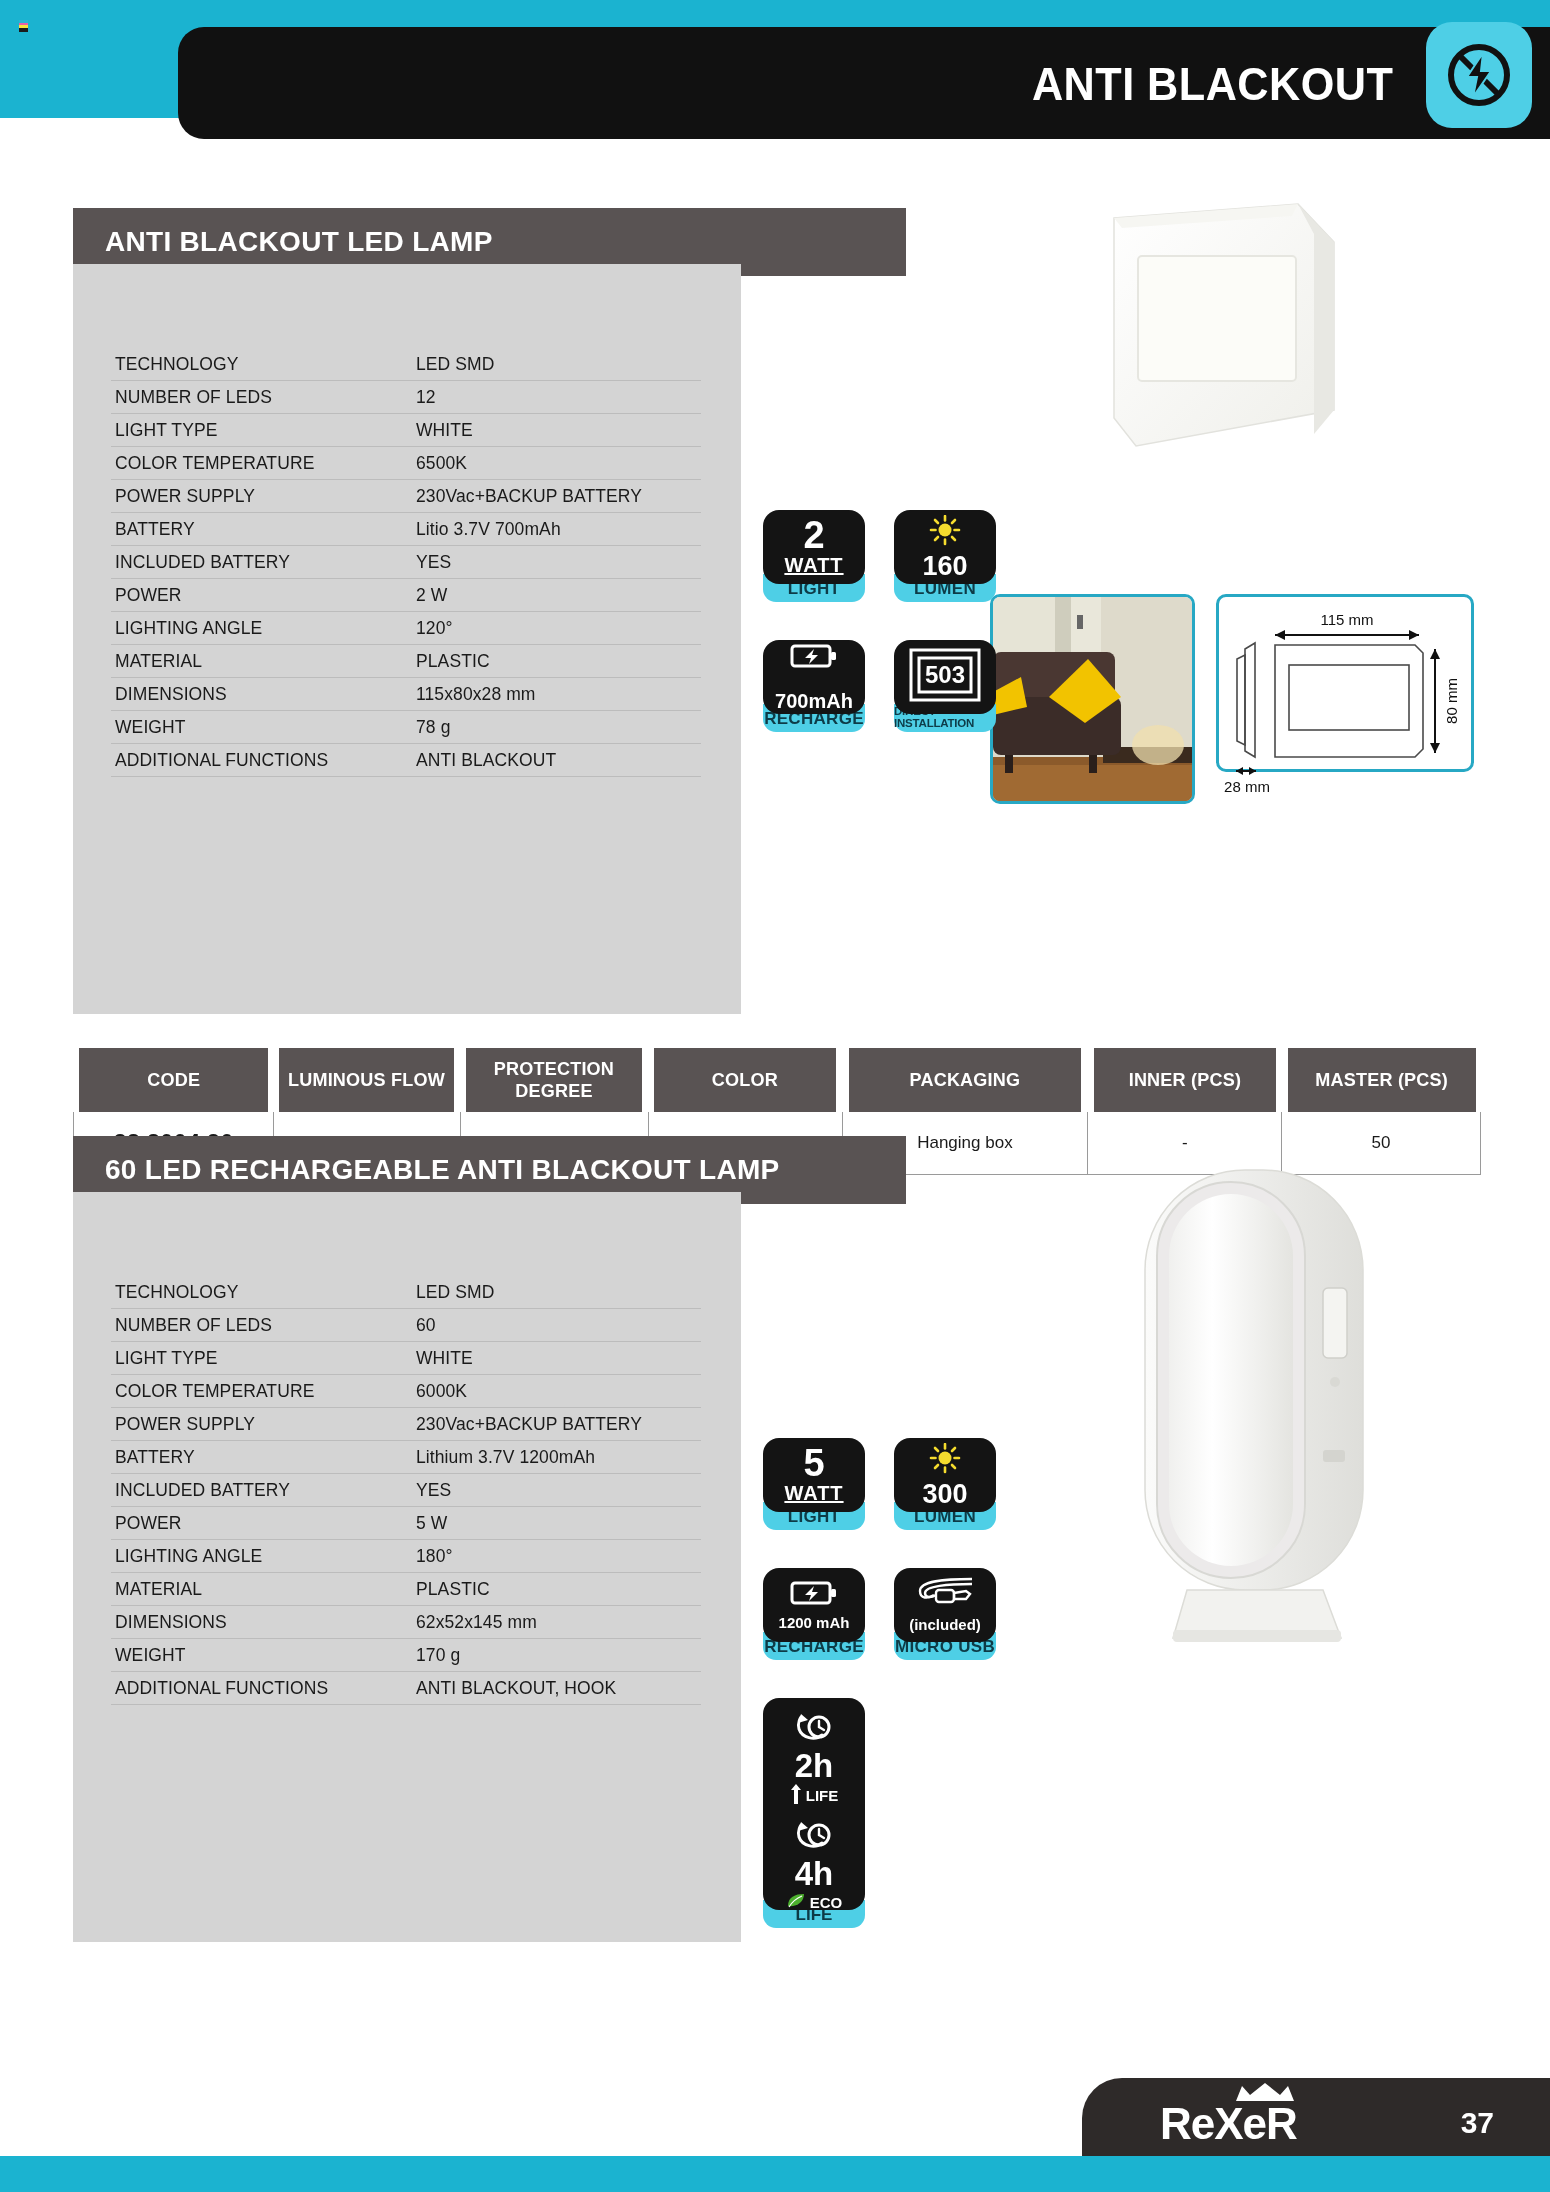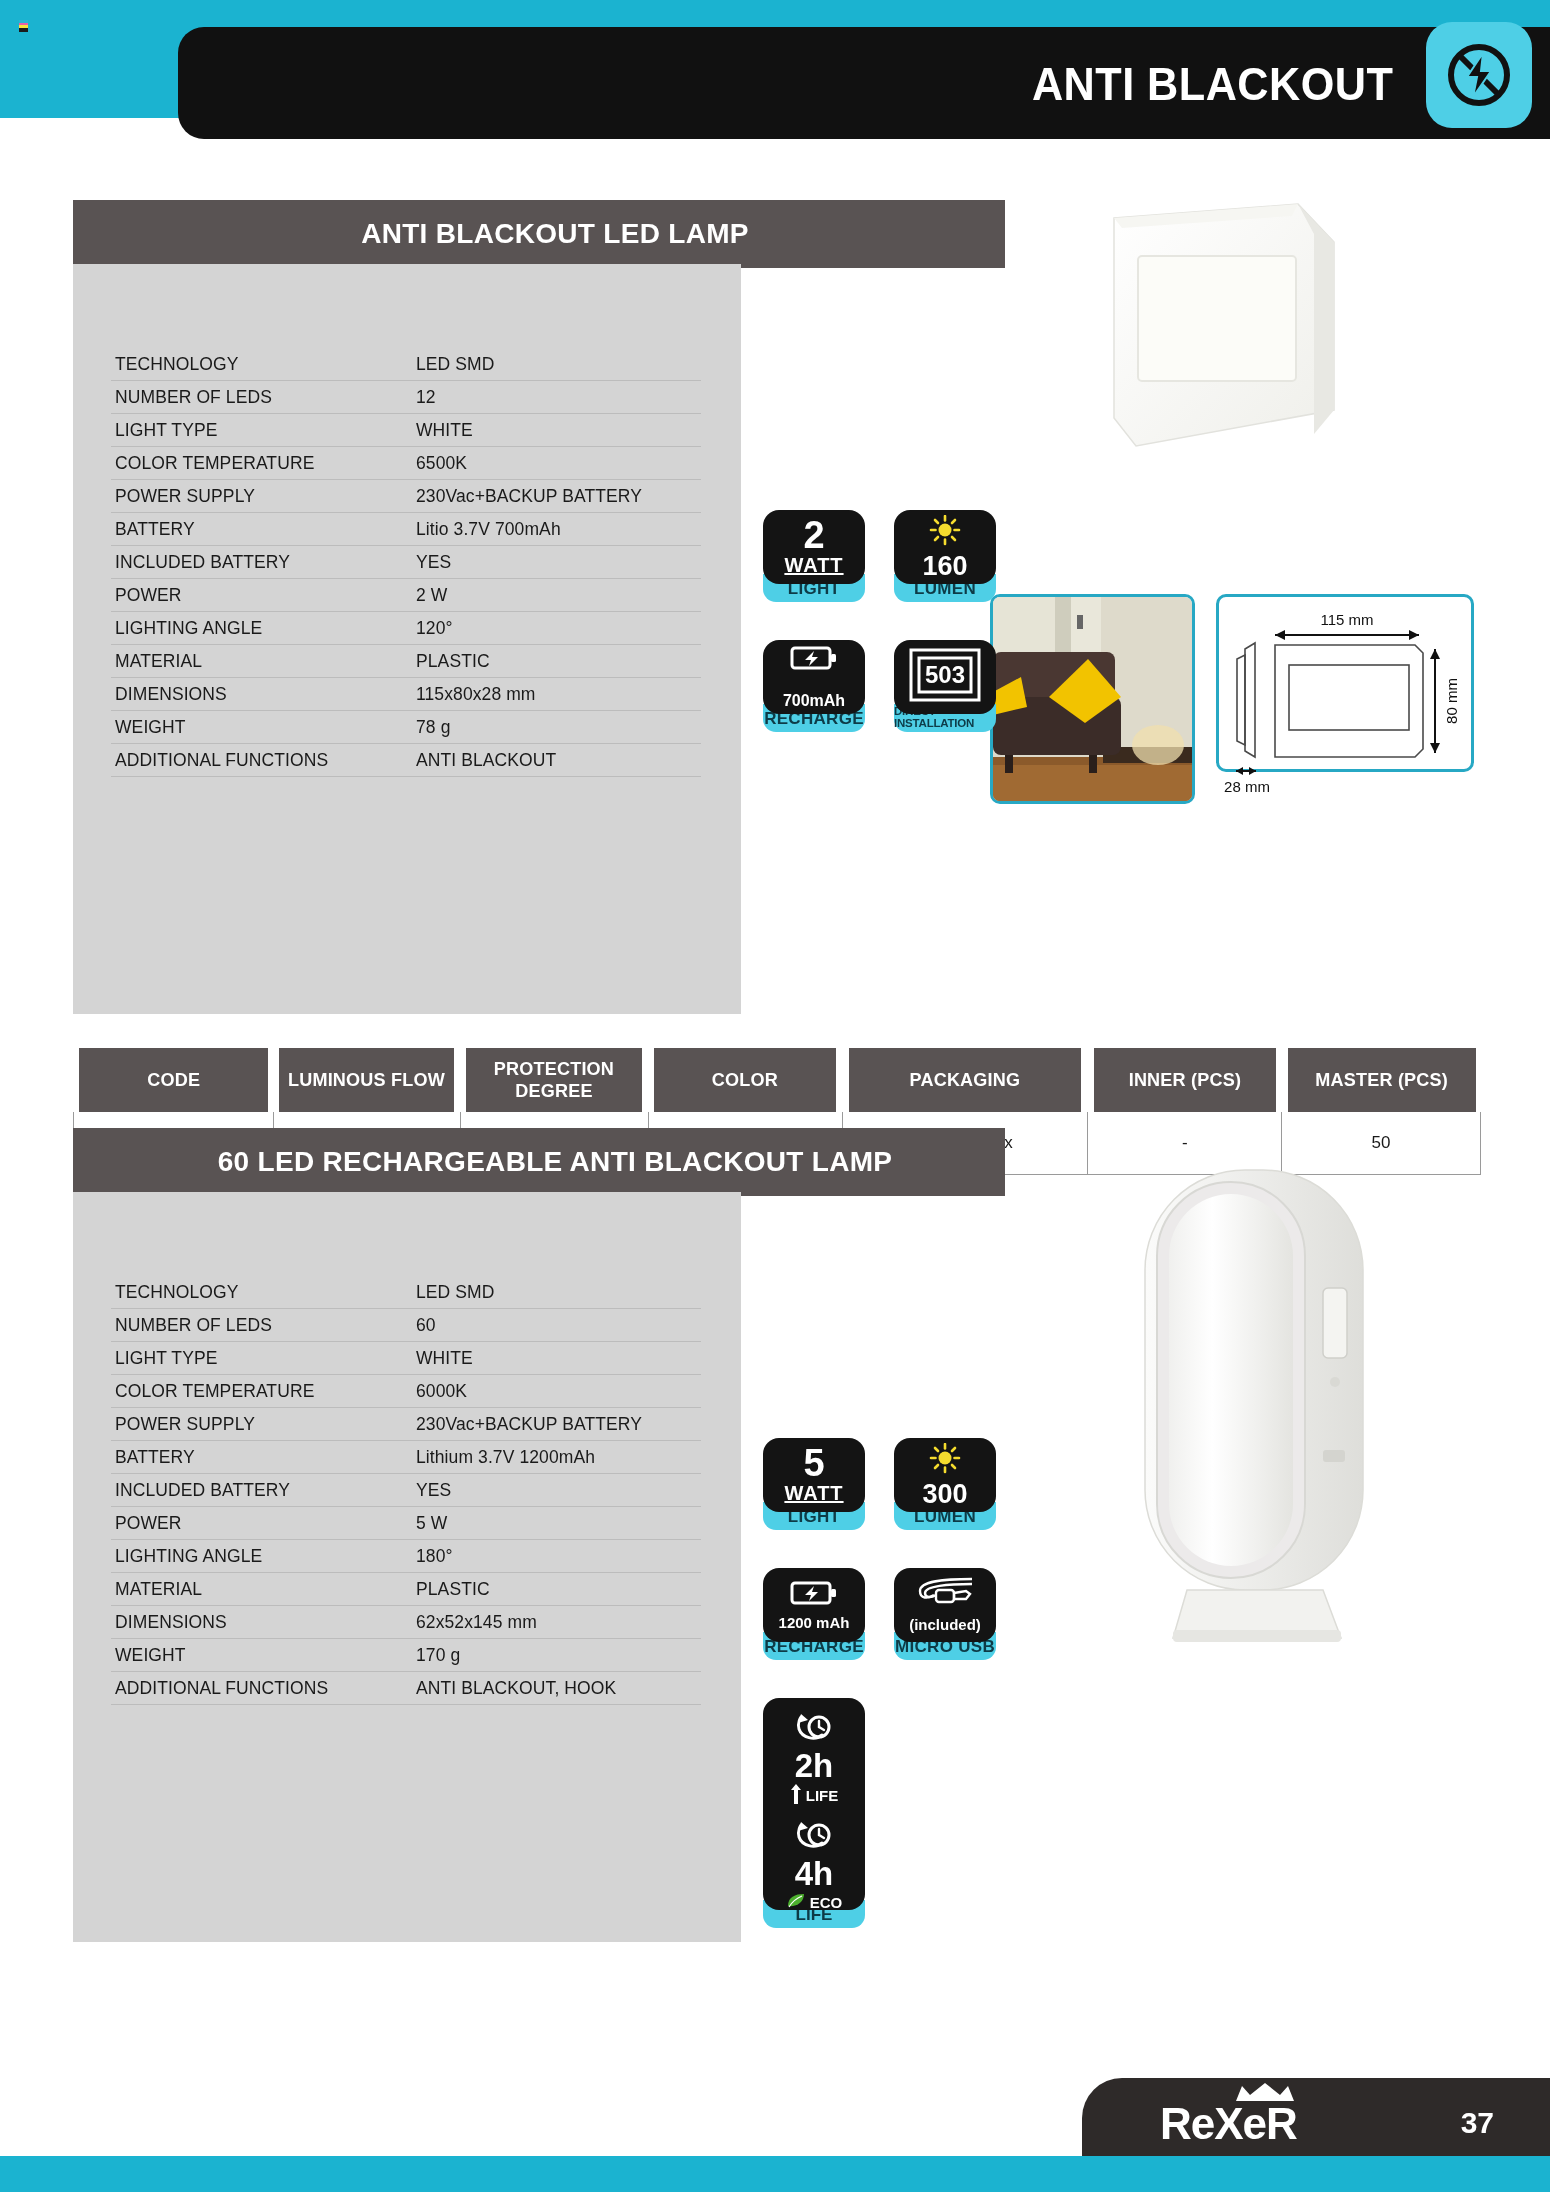--- a/index.html
+++ b/index.html
@@ -46,26 +46,25 @@
     border-radius: 26px;
     display: flex; align-items: center; justify-content: center;
   }
 
   
   .product { position: absolute; left: 0; width: 1550px; }
   .prod1 { top: 196px; }
   .prod2 { top: 1124px; }
 
   .title-bar {
-    position: absolute; left: 73px; top: 4px;
-    width: 932px; height: 68px;
+    position: absolute; left: 73px; top: 12px;
+    width: 833px; height: 68px;
     background: #595353;
     display: flex; align-items: center;
     padding-left: 32px;
-    justify-content: center;
   }
   .title-bar span {
     color: #ffffff; font-size: 28px; font-weight: bold;
     letter-spacing: 0.3px;
   }
 
   .spec-panel {
     position: absolute; left: 73px; top: 68px;
     width: 668px; height: 750px;
     background: #d4d4d4;
@@ -114,21 +113,21 @@
     padding-bottom: 3px;
     color: #0d3b47;
     font-size: 17px; font-weight: bold;
     letter-spacing: 0.3px;
     position: relative; z-index: 1;
   }
   .badge-bot.small { font-size: 11.5px; letter-spacing: -0.2px; }
   .b-num { font-size: 38px; font-weight: bold; line-height: 0.95; }
   .b-num-sm { font-size: 27px; font-weight: bold; line-height: 1; }
   .b-sub { font-size: 20px; font-weight: bold; letter-spacing: 1px; text-decoration: underline; }
-  .b-txt { font-size: 16px; font-weight: bold; margin-top: 16px; }
+  .b-txt { font-size: 20px; font-weight: bold; margin-top: 16px; }
   .b-txt2 { font-size: 15px; font-weight: bold; margin-top: 3px; }
 
   .bpos-a { left: 0; top: 0; }
   .bpos-b { left: 131px; top: 0; }
   .bpos-c { left: 0; top: 130px; }
   .bpos-d { left: 131px; top: 130px; }
 
   
   .life-badge { position: absolute; left: 0; top: 260px; width: 102px; }
   .life-top {

